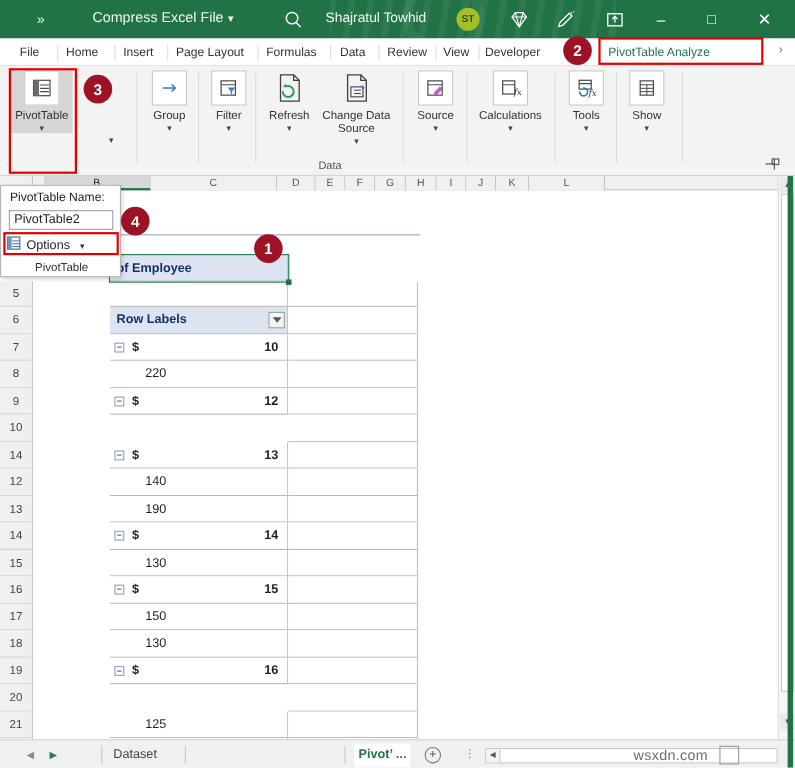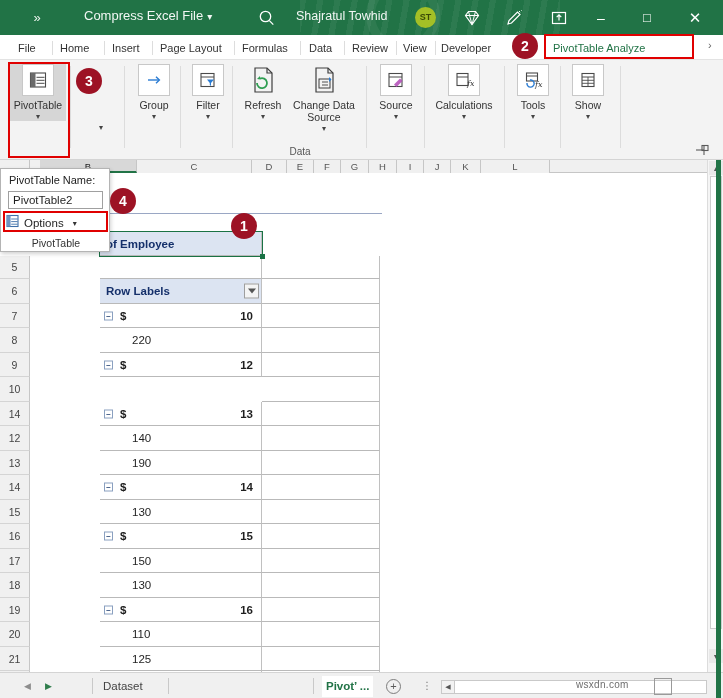--- a/index.html
+++ b/index.html
@@ -270,21 +270,21 @@
     background: #ffffff; border: 1px solid #c9c9c9; z-index: 5;
   }
   .hscroll-btn {
     position: absolute; left: 0; top: 0; width: 13px; height: 12px;
     background: #f2f2f2; border-right: 1px solid #c9c9c9;
     font-size: 7px; color: #555; text-align: center; line-height: 12px;
     cursor: pointer;
   }
   .watermark {
     position: absolute; left: 576px; top: 679px;
-    font-size: 10px; color: #6d6d6d; letter-spacing: .3px;
+    font-size: 13px; color: #6d6d6d; letter-spacing: .3px;
     z-index: 20; pointer-events: none;
     font-family: "Liberation Sans", sans-serif;
   }
   .wm-box {
     position: absolute; left: 654px; top: 678px; width: 18px; height: 17px;
     border: 1px solid #9a9a9a; z-index: 19; pointer-events: none;
   }
   .right-edge {
     position: absolute; left: 716px; top: 160px; width: 5px; height: 538px;
     background: #217346; z-index: 30;
@@ -621,21 +621,20 @@
     <div class="cell" style="position:absolute;left:100px;top:413px;width:162px;height:25px;padding-left:32px">130</div>
     <div class="cell" style="position:absolute;left:262px;top:413px;width:118px;height:25px"></div>
 
     <div class="cell boldv" style="position:absolute;left:100px;top:438px;width:162px;height:24px;padding-left:20px;justify-content:space-between;padding-right:8px">
       <span class="expand">−</span>
       <span>$</span>
       <span>16</span>
     </div>
     <div class="cell" style="position:absolute;left:262px;top:438px;width:118px;height:24px"></div>
 
-    <div class="cell" style="position:absolute;left:100px;top:462px;width:162px;height:25px;padding-left:32px">110</div>
     <div class="cell" style="position:absolute;left:262px;top:462px;width:118px;height:25px"></div>
 
     <div class="cell" style="position:absolute;left:100px;top:487px;width:162px;height:24px;padding-left:32px">125</div>
     <div class="cell" style="position:absolute;left:262px;top:487px;width:118px;height:24px"></div>
 
     <div class="cell boldv" style="position:absolute;left:100px;top:511px;width:162px;height:25px;padding-left:20px;justify-content:space-between;padding-right:8px">
       
       
       
     </div>

